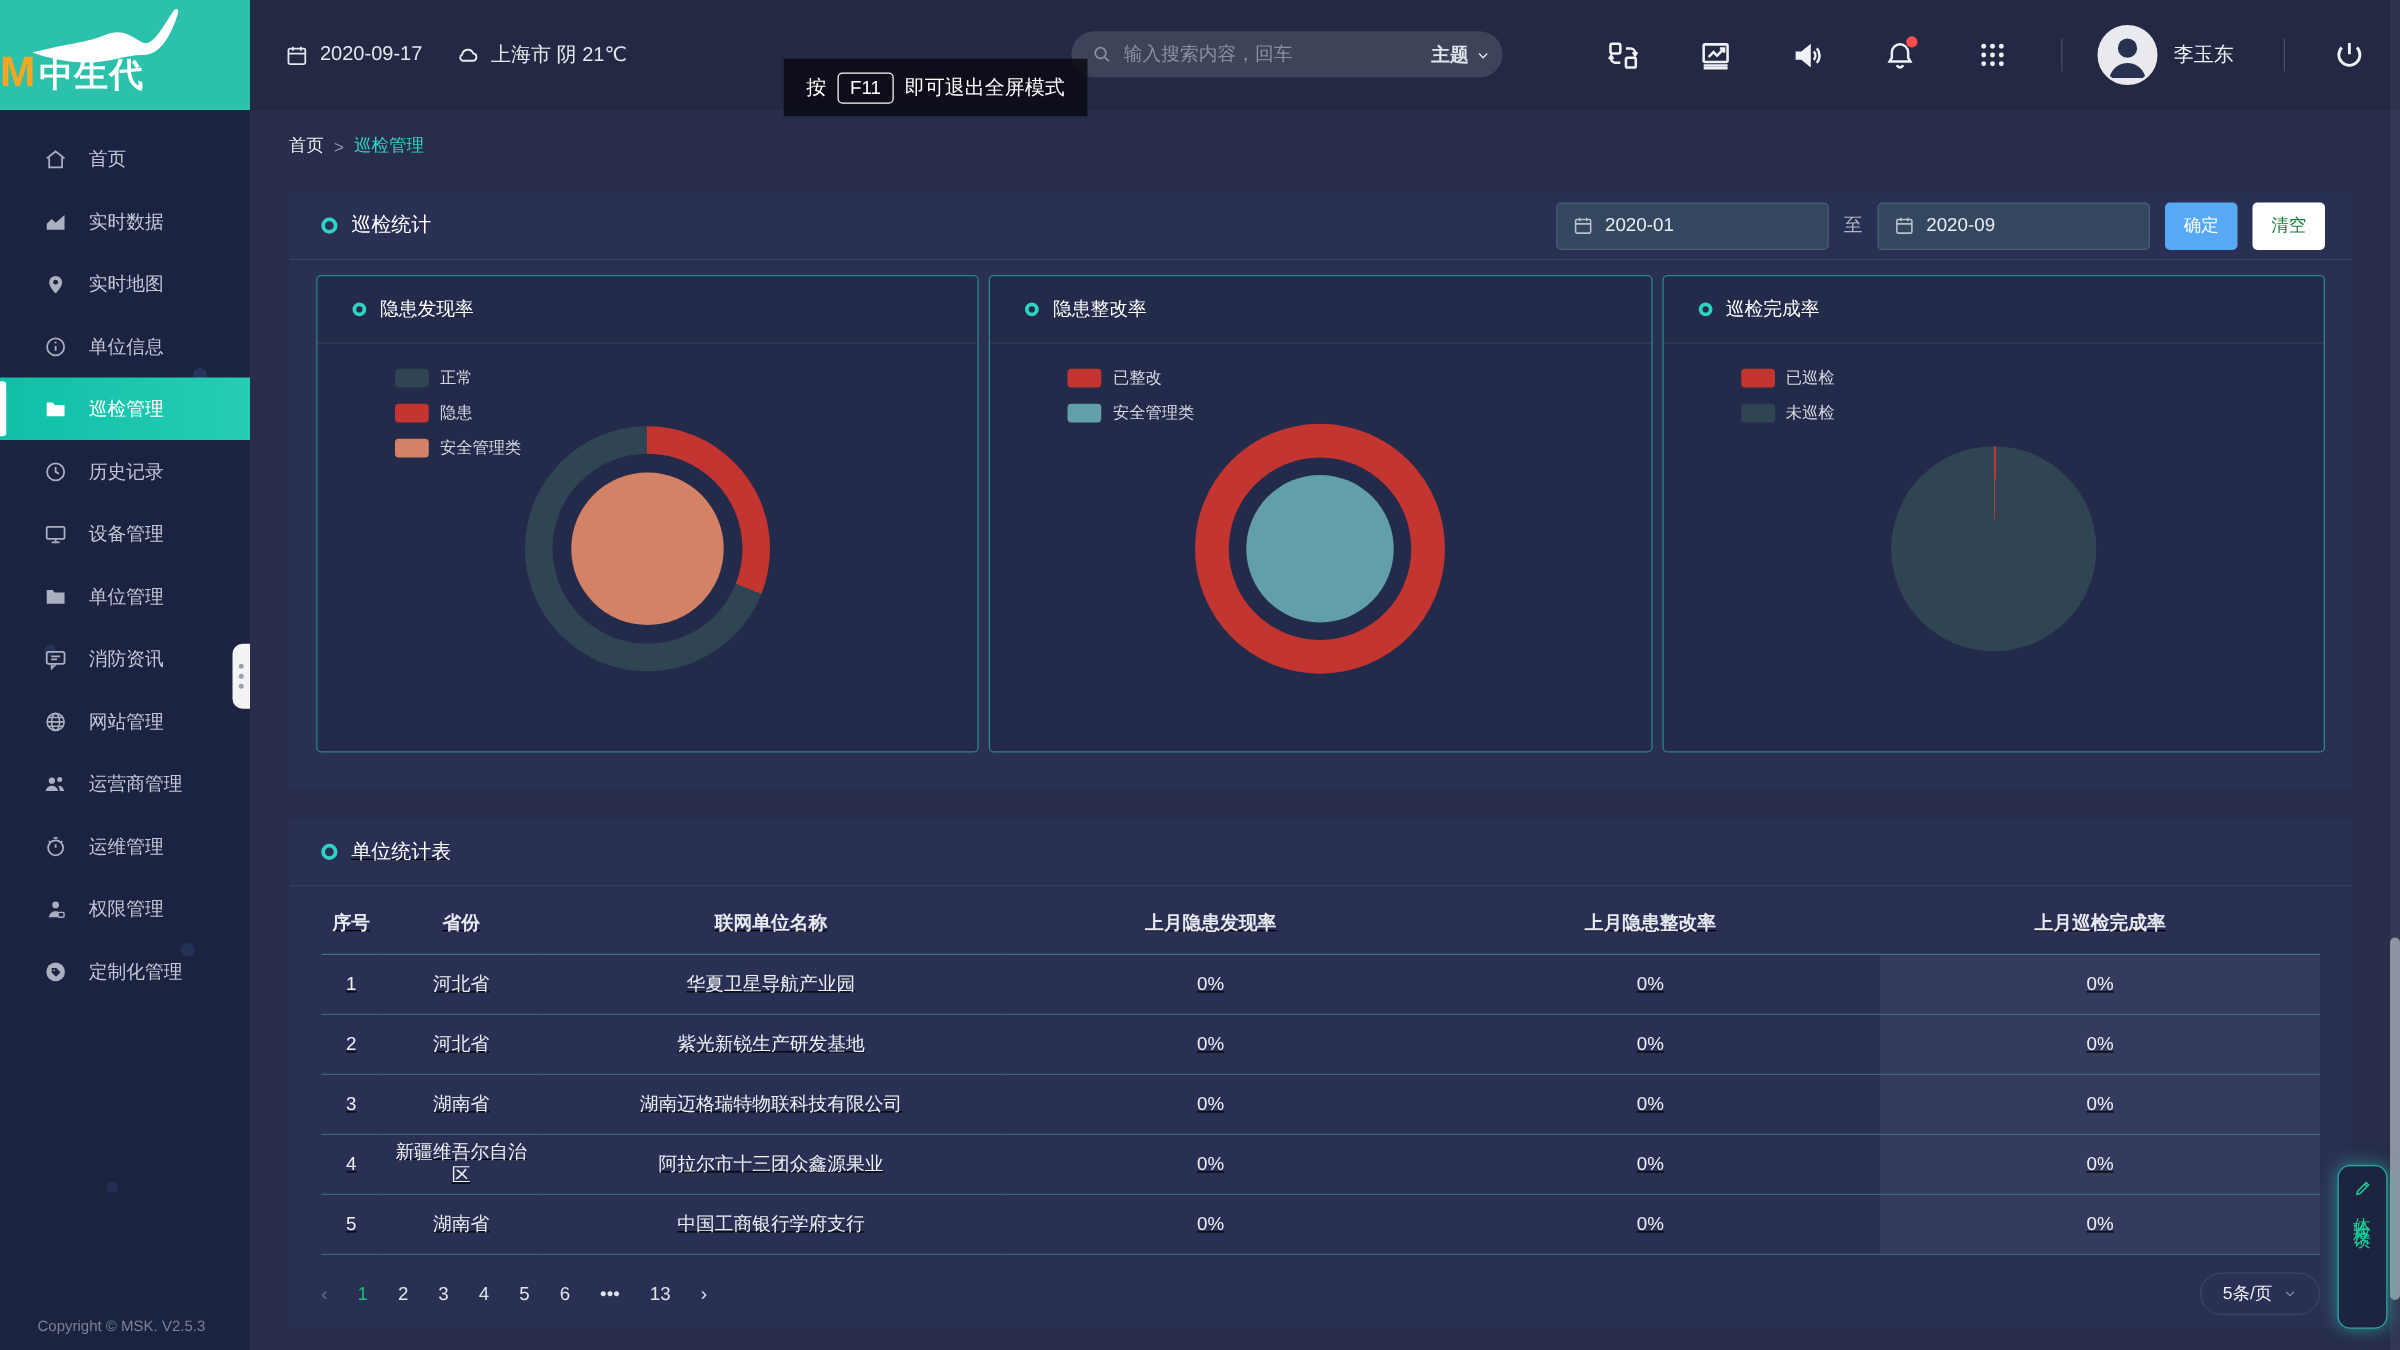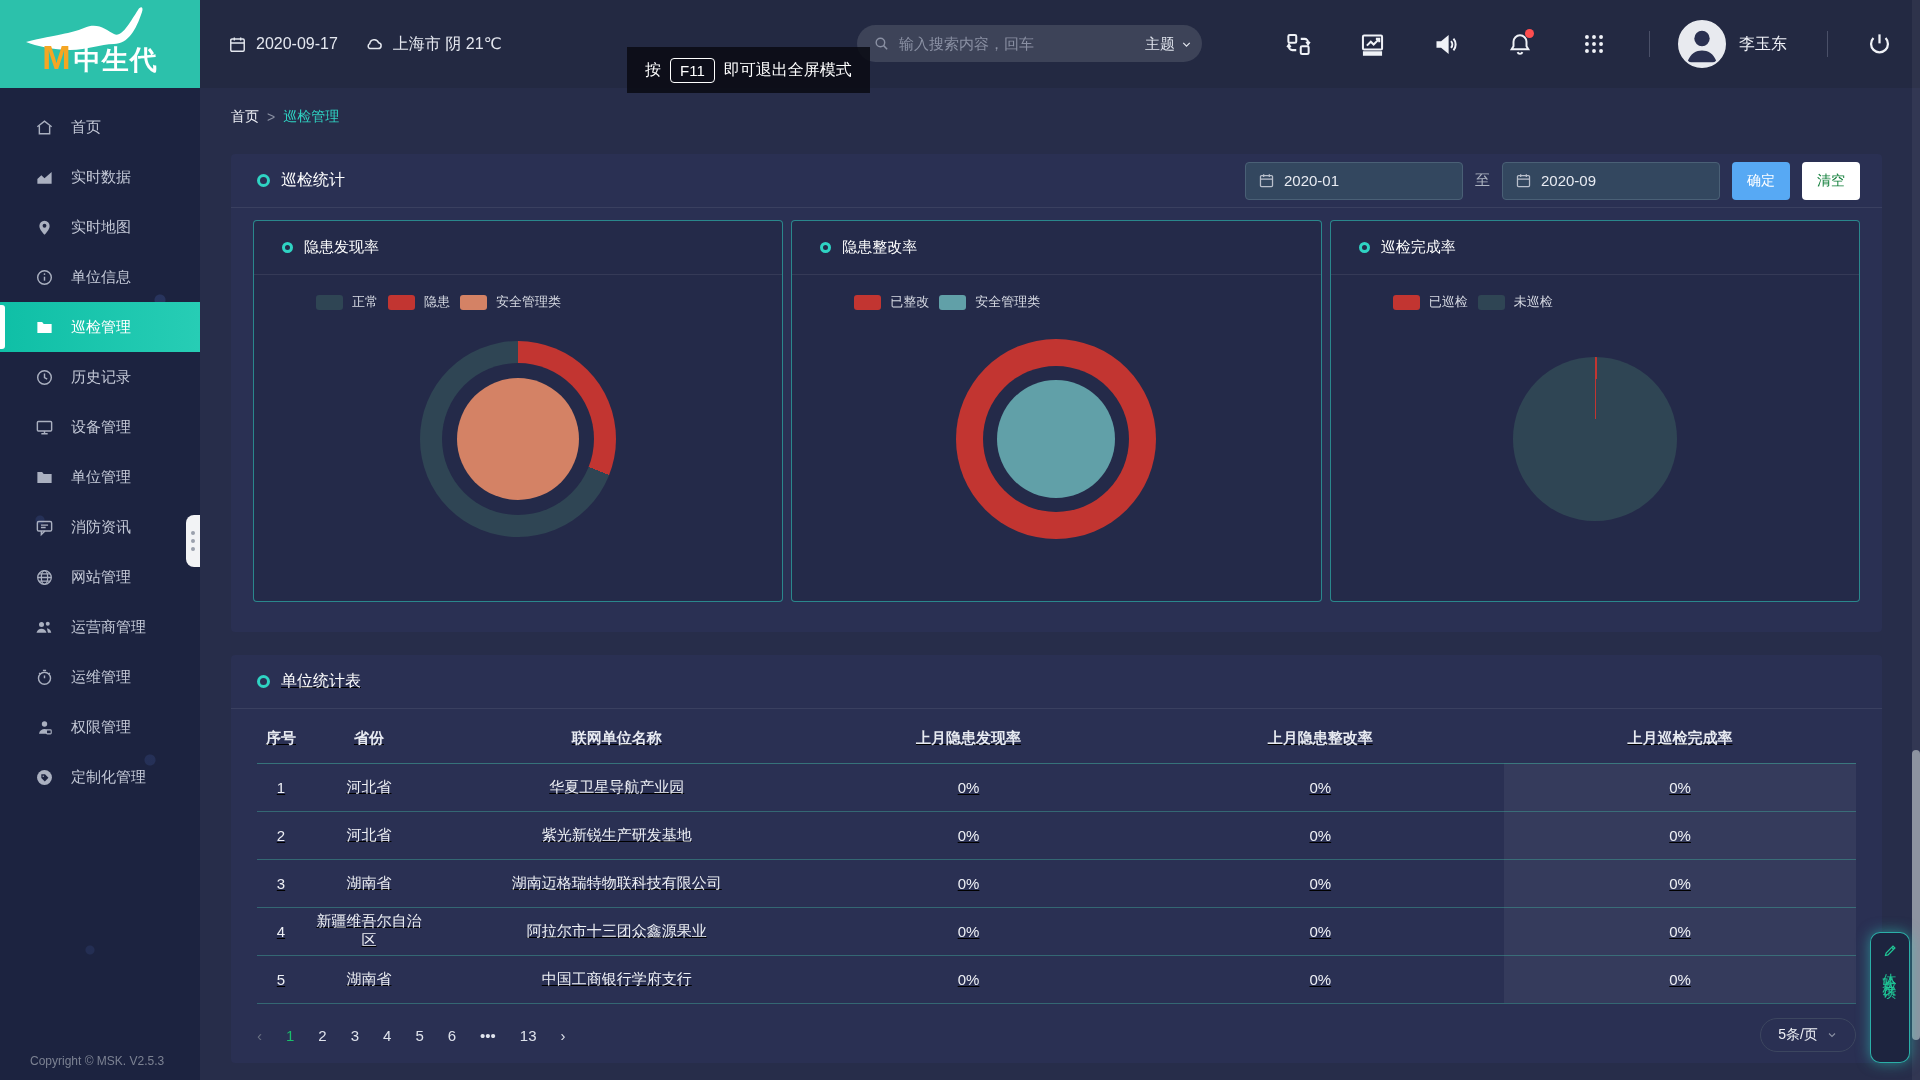--- a/index.html
+++ b/index.html
@@ -9,21 +9,21 @@
 
   
   .sidebar { position:absolute; left:0; top:0; width:200px; height:1080px; background:#1c2340;
     background-image:
       radial-gradient(circle at 160px 300px, rgba(70,96,170,.28) 0 5px, transparent 6px),
       radial-gradient(circle at 40px 520px, rgba(70,96,170,.22) 0 4px, transparent 5px),
       radial-gradient(circle at 150px 760px, rgba(70,96,170,.22) 0 5px, transparent 6px),
       radial-gradient(circle at 90px 950px, rgba(70,96,170,.18) 0 4px, transparent 5px);
     z-index:5; }
   .logo { height:88px; background:#2cc1ab; position:relative; display:flex; align-items:flex-end;
-    justify-content:center; padding-bottom:10px; }
+    justify-content:flex-start; padding-bottom:10px; }
   .logo-curve { position:absolute; top:4px; left:18px; }
   .logo-text { font-size:27px; color:#fff; font-weight:bold; letter-spacing:1px; position:relative; z-index:2; }
   .logo-m { color:#f5a623; font-size:34px; font-weight:bold; margin-right:2px; }
   .menu { padding-top:14px; }
   .menu-item { height:50px; display:flex; align-items:center; padding-left:34px; gap:17px;
     color:#c3c8d6; font-size:15px; cursor:pointer; position:relative; }
   .menu-item .mi-icon { width:20px; height:20px; display:flex; align-items:center; justify-content:center; color:#aab0c0; }
   .menu-item.active { background:linear-gradient(90deg,#0fbfa6,#27cdb5); color:#fff; }
   .menu-item.active .mi-icon { color:#fff; }
   .menu-item.active::before { content:""; position:absolute; left:0; top:3px; bottom:3px; width:5px;
@@ -42,21 +42,21 @@
   .h-icon { color:#e4e7ef; display:flex; }
   .search-pill { position:absolute; left:657px; top:25px; width:345px; height:37px; border-radius:19px;
     background:#3d4358; display:flex; align-items:center; padding:0 16px; gap:9px; }
   .search-pill input { background:transparent; border:none; outline:none; color:#d7dae3; font-size:15px; width:260px;
     font-family:"Liberation Sans","DejaVu Sans",sans-serif; }
   .search-pill input::placeholder { color:#8a90a3; }
   .tooltip { position:absolute; left:627px; top:47px; height:46px; background:rgba(9,11,19,.86);
     display:flex; align-items:center; gap:9px; padding:0 18px; color:#fff; font-size:16px; z-index:9; }
   .keycap { border:1px solid #fff; border-radius:4px; padding:3px 9px; font-size:15px; }
   .h-right { position:absolute; right:26px; top:0; height:88px; display:flex; align-items:center; }
-  .theme-dd { display:flex; align-items:center; gap:5px; color:#dfe3ec; font-size:15px; cursor:pointer; margin-right:46px; }
+  .theme-dd { display:flex; align-items:center; gap:5px; color:#dfe3ec; font-size:15px; cursor:pointer; margin-right:46px;font-weight:bold; }
   .icon-btn { width:30px; height:30px; margin-left:44px; display:flex; align-items:center; justify-content:center;
     color:#f0f2f7; cursor:pointer; position:relative; }
   .icon-btn:first-of-type { margin-left:0; }
   .badge-dot { position:absolute; right:1px; top:0; width:9px; height:9px; border-radius:50%; background:#ff4d4f; }
   .h-divider { width:1px; height:26px; background:#4a5068; margin-left:40px; }
   .avatar { width:48px; height:48px; border-radius:50%; border:2px solid #e8eaef; margin-left:28px;
     background:#e8eaef; display:flex; align-items:center; justify-content:center; overflow:hidden; cursor:pointer; }
   .user-name { color:#eef0f6; font-size:16px; margin-left:13px; }
   .power-btn { margin-left:36px; }
 
@@ -83,21 +83,21 @@
   .btn-confirm { background:#57a9f4; color:#fff; }
   .btn-clear { background:#fff; color:#15803d; }
 
   .cards-row { position:absolute; left:22px; right:22px; top:66px; display:flex; gap:8px; }
   .card { --card-bg:#242a49; flex:1; height:382px; background:var(--card-bg);
     border:1px solid rgba(47,211,195,.55); border-radius:4px; position:relative; }
   .card-head { height:54px; display:flex; align-items:center; padding-left:28px;
     border-bottom:1px solid rgba(255,255,255,.08); }
   .card-head .ring-bullet { width:11px; height:11px; border-width:3px; }
   .card-title { color:#fff; font-size:15px;text-align:right; }
-  .legend { position:absolute; left:62px; top:72px; display:flex; flex-direction:row; gap:10px; z-index:2; }
+  .legend { position:absolute; left:62px; top:72px; display:flex; flex-direction:column; gap:10px; z-index:2; }
   .legend-item { display:flex; align-items:center; gap:9px; }
   .legend-swatch { width:27px; height:15px; border-radius:3px; }
   .legend-label { color:#d7dae3; font-size:13px; }
   .pie { position:absolute; left:50%; border-radius:50%; transform:translateX(-50%); }
   .pie .hole { position:absolute; border-radius:50%; background:var(--card-bg); }
   .pie .disc { position:absolute; left:50%; top:50%; transform:translate(-50%,-50%); border-radius:50%; }
 
   
   table.stats { width:1599px; margin:6px 26px 0; border-collapse:collapse; table-layout:fixed; }
   table.stats th { color:#e7eaf1; font-weight:bold; font-size:15px; height:48px; text-align:center;

